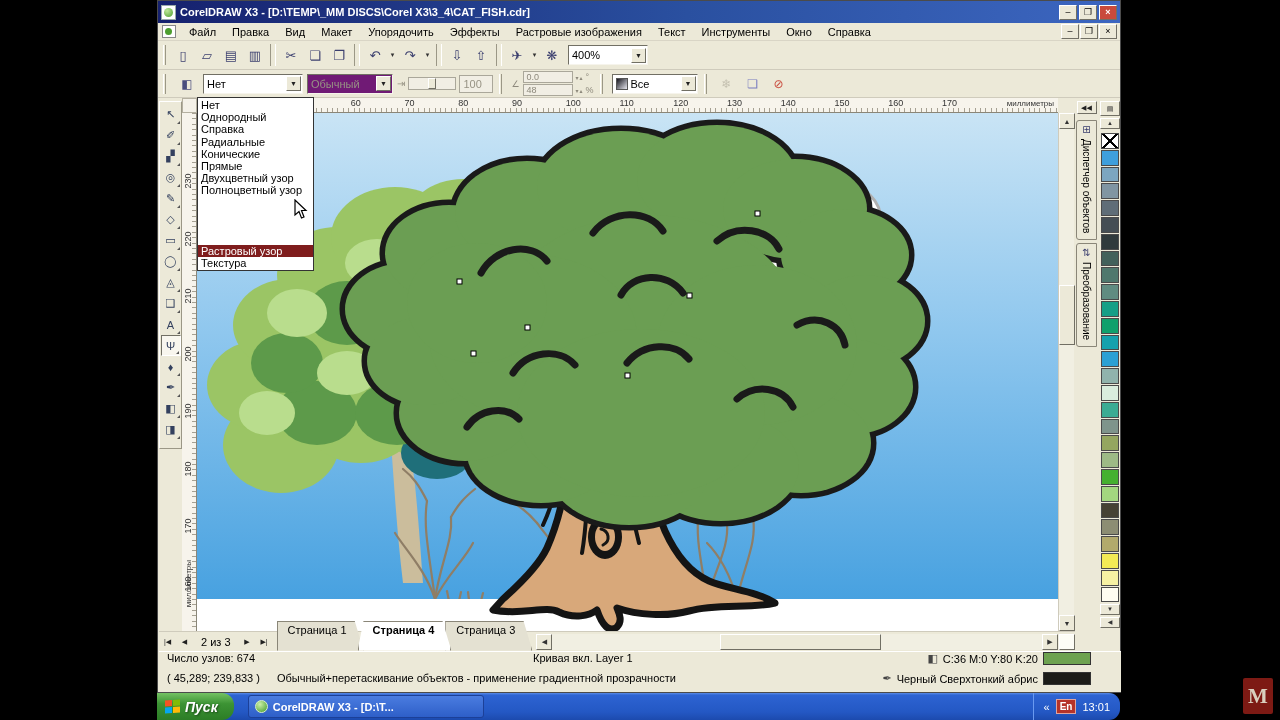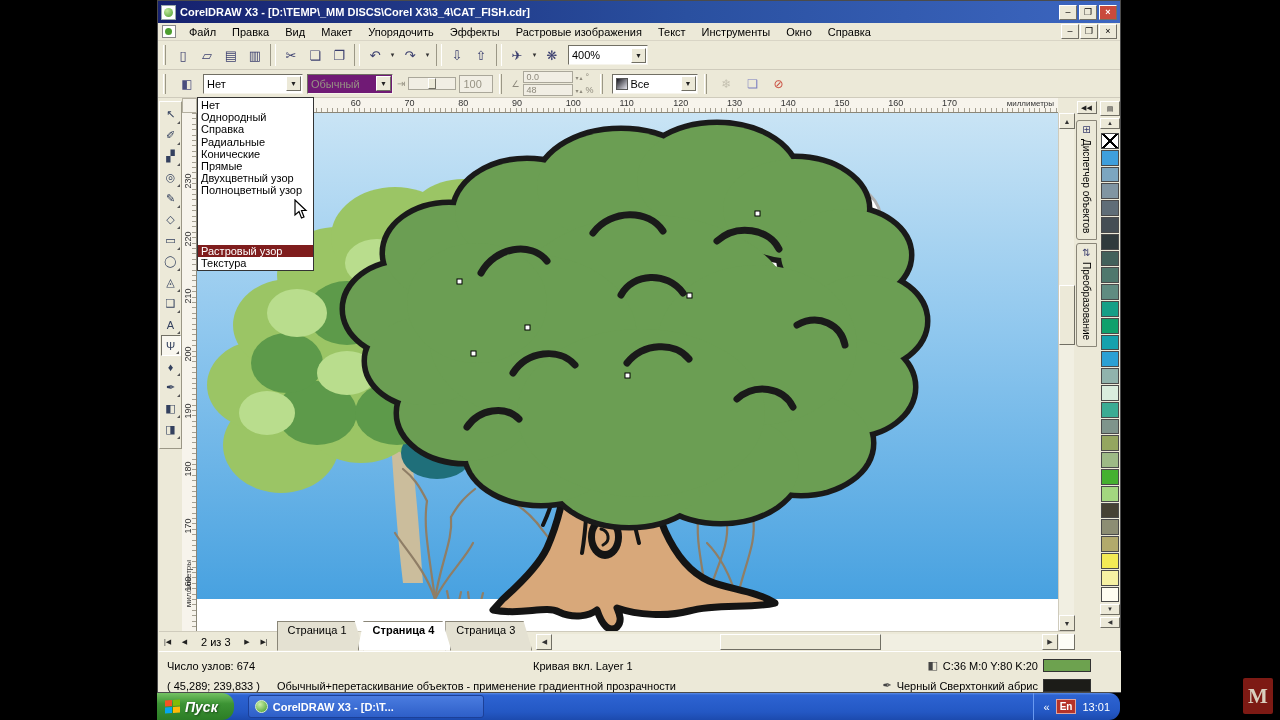--- a/index.html
+++ b/index.html
@@ -174,21 +174,21 @@
   .hscroll .left { position:absolute; left:0; }
   .hscroll .right { position:absolute; right:17px; }
   .hscroll .thumb { position:absolute; left:34%; width:30%; height:16px; background:#ece9d8;
     border:1px solid; border-color:#fff #716f64 #716f64 #fff; }
   .hscroll .pan { position:absolute; right:0; width:16px; height:16px; background:#fdfdf6;
     border:1px solid; border-color:#fff #716f64 #716f64 #fff; }
 
   
   .statusbar { position:absolute; left:1px; top:650px; width:962px; height:41px;
     background:#ece9d8; border-top:1px solid #fff; font-size:11px; color:#000; }
-  .srow { position:relative; height:20px; display:flex; align-items:flex-end; }
+  .srow { position:relative; height:20px; display:flex; align-items:flex-start; }
   .s-nodes { margin-left:8px; width:366px; }
   .s-obj { }
   .s-coords { margin-left:8px; width:110px; }
   .s-hint { }
   .s-right { position:absolute; right:30px; display:flex; align-items:center; gap:5px; }
   .s-ico { font-size:11px; color:#444; }
   .s-swatch { width:48px; height:13px; border:1px solid #333; }
 
   
   .taskbar { position:absolute; left:157px; top:693px; width:963px; height:27px;

